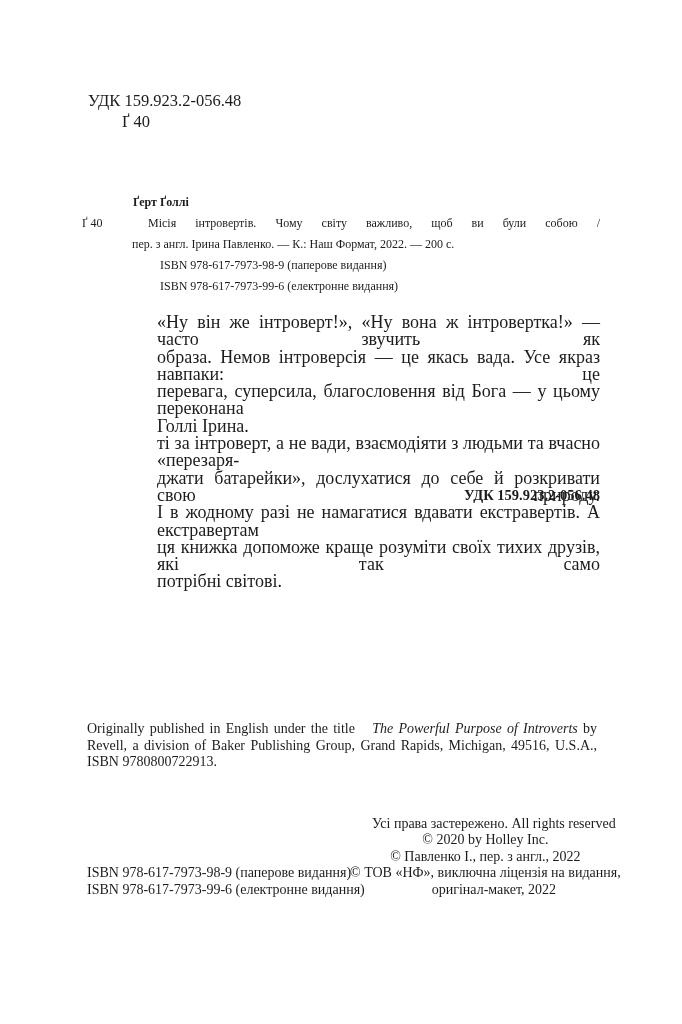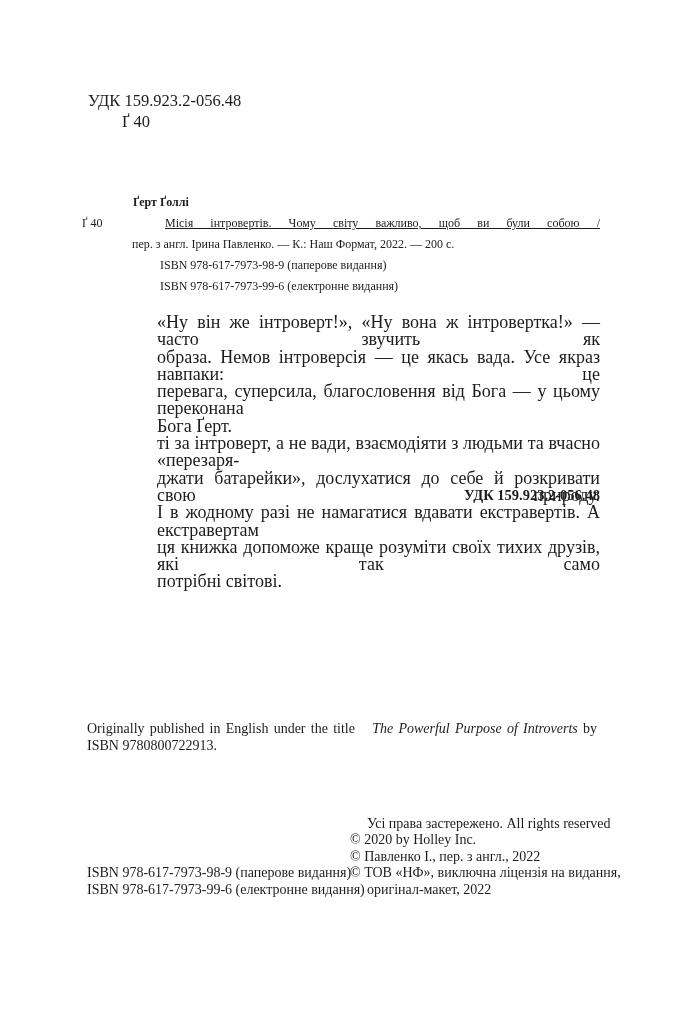--- a/index.html
+++ b/index.html
@@ -17,40 +17,40 @@
 
   
   .top-block { position: absolute; left: 88px; top: 90px; font-size: 16.5px; line-height: 21px; }
   .top-block .indent { margin-left: 34px; }
 
   
   .card { position: absolute; left: 82px; top: 192px; width: 518px; font-size: 12px; line-height: 21px; }
   .card-author { margin-left: 51px; font-weight: bold; white-space: nowrap; }
   .card-code { position: absolute; left: 0; top: 21px; white-space: nowrap; }
   .card-lines { margin-left: 50px; }
-  .card-lines .l1 { margin-left: 33px; text-align: justify; text-align-last: justify; text-decoration: underline; }
+  .card-lines .l1 { margin-left: 16px; text-align: justify; text-align-last: justify; }
   .card-lines .l2 { white-space: nowrap; }
   .card-lines .l3, .card-lines .l4 { margin-left: 28px; white-space: nowrap; }
 
   
   .annotation { position: absolute; left: 157px; top: 314px; width: 443px; font-size: 18px; line-height: 17.3px; }
   .annotation .just { text-align: justify; text-align-last: justify; }
   .annotation .pind { padding-left: 25px; }
 
   .udk-bottom { position: absolute; right: 82px; top: 487px; font-size: 14.5px; font-weight: bold; white-space: nowrap; }
 
   
   .original { position: absolute; left: 87px; top: 721px; width: 510px; font-size: 14px; line-height: 16.6px; }
   .original .just { text-align: justify; text-align-last: justify; }
 
   
   .isbn-block { position: absolute; left: 87px; top: 864px; font-size: 14px; line-height: 17px; }
 
   
-  .rights { position: absolute; left: 350px; top: 816px; font-size: 14px; line-height: 16.4px; }
+  .rights { position: absolute; left: 350px; top: 816px; font-size: 14px; line-height: 16.4px; text-align: center; }
   .rights .cont { margin-left: 17px; }
 
   i { font-style: italic; margin-left: 12px; }
 </style>
 </head>
 <body>
 
 <div class="page">
 
   <div class="top-block">
@@ -66,32 +66,33 @@
       <div class="l2">пер. з англ. Ірина Павленко. — К.: Наш Формат, 2022. — 200 с.</div>
       <div class="l3">ISBN 978-617-7973-98-9 (паперове видання)</div>
       <div class="l4">ISBN 978-617-7973-99-6 (електронне видання)</div>
     </div>
   </div>
 
   <div class="annotation">
     <div class="just">«Ну він же інтроверт!», «Ну вона ж інтровертка!» — часто звучить як</div>
     <div class="just">образа. Немов інтроверсія — це якась вада. Усе якраз навпаки: це</div>
     <div class="just">перевага, суперсила, благословення від Бога — у цьому переконана</div>
-    <div>Бога Ґерт.</div>
+    <div>Голлі Ірина.</div>
     <div class="just">ті за інтроверт, а не вади, взаємодіяти з людьми та вчасно «перезаря-</div>
     <div class="just">джати батарейки», дослухатися до себе й розкривати свою природу.</div>
     <div class="just">І в жодному разі не намагатися вдавати екстравертів. А екстравертам</div>
     <div class="just">ця книжка допоможе краще розуміти своїх тихих друзів, які так само</div>
     <div>потрібні світові.</div>
   </div>
 
   <div class="udk-bottom">УДК 159.923.2-056.48</div>
 
   <div class="original">
     <div class="just"><span>Originally published in English under the title </span><i>The Powerful Purpose of Introverts</i><span> by</span></div>
+    <div class="just">Revell, a division of Baker Publishing Group, Grand Rapids, Michigan, 49516, U.S.A.,</div>
     <div>ISBN 9780800722913.</div>
   </div>
 
   <div class="isbn-block">
     <div class="line">ISBN 978-617-7973-98-9 (паперове видання)</div>
     <div class="line">ISBN 978-617-7973-99-6 (електронне видання)</div>
   </div>
 
   <div class="rights">
     <div class="line cont">Усі права застережено. All rights reserved</div>

